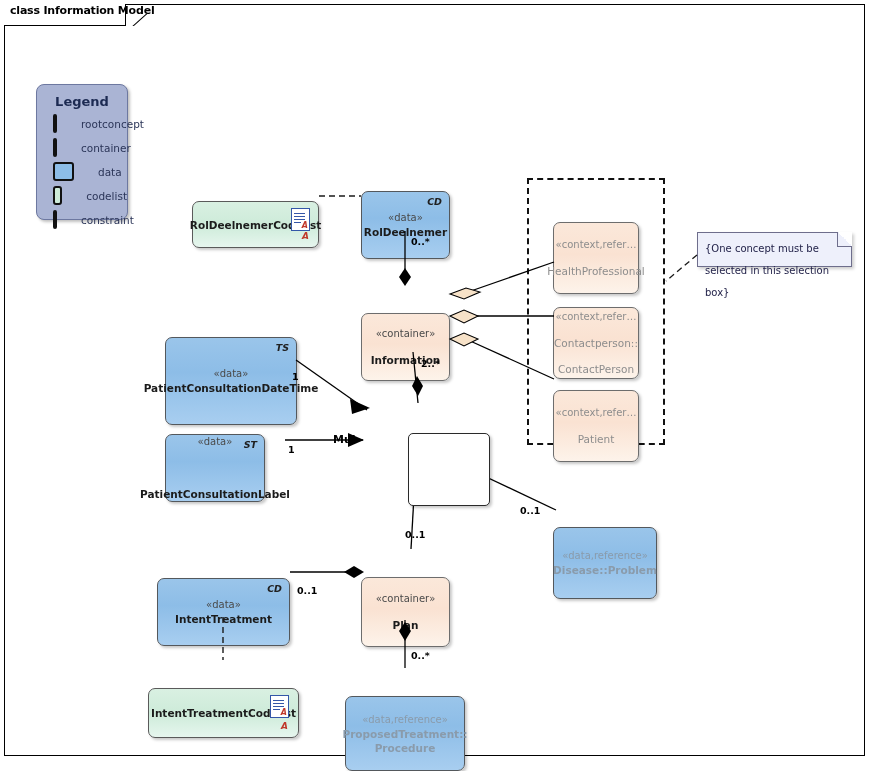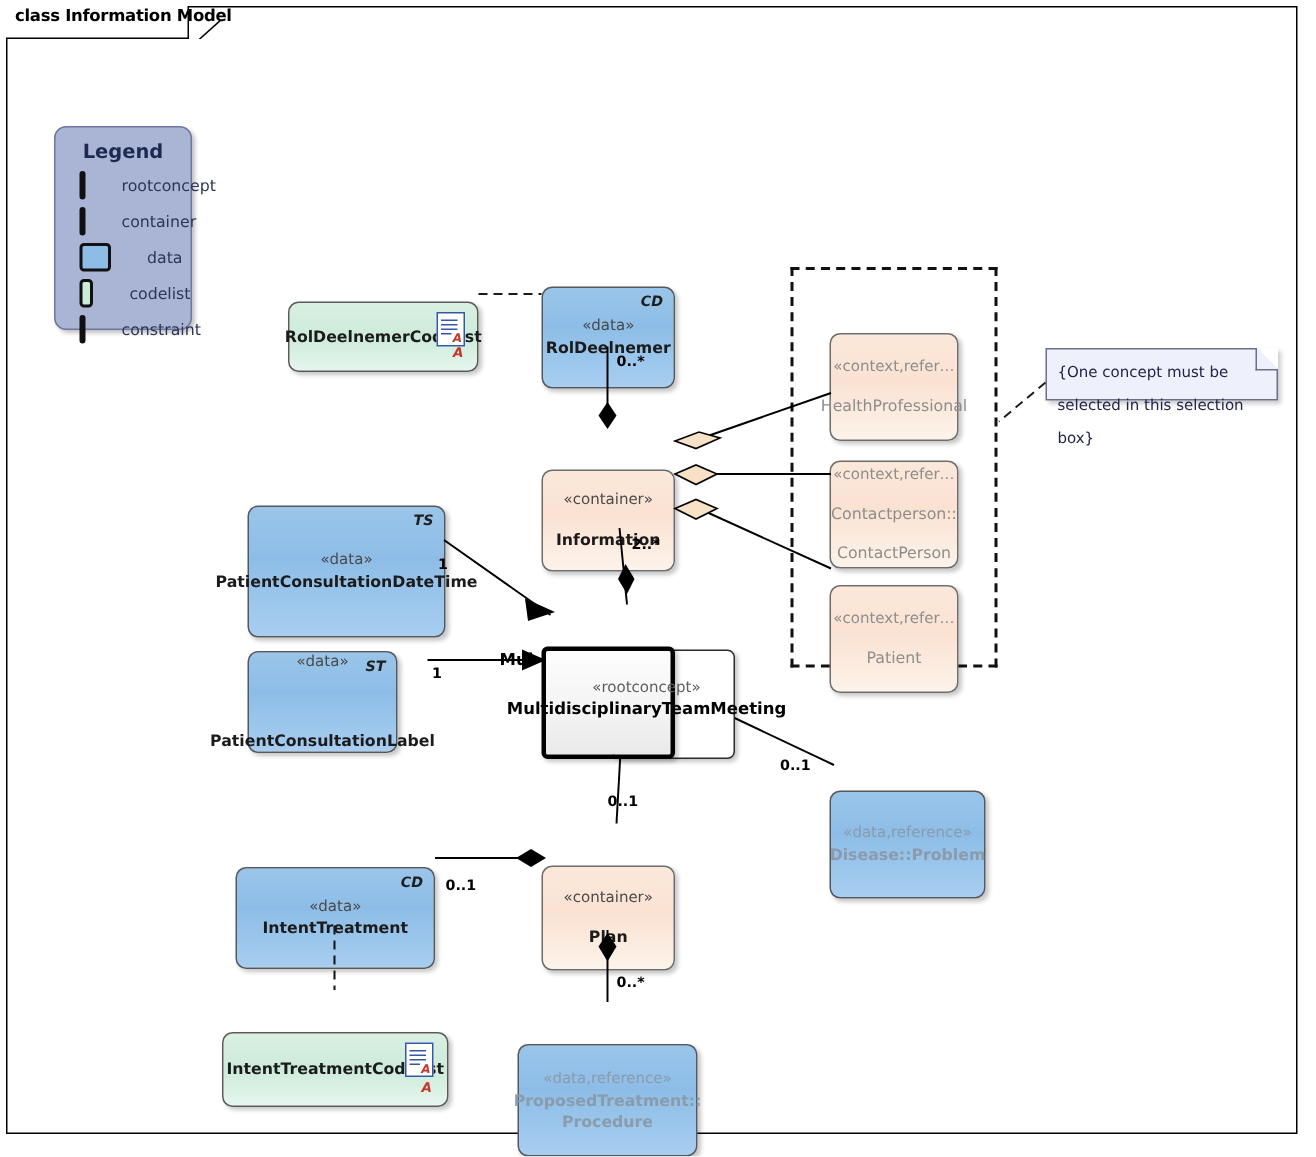--- a/index.html
+++ b/index.html
@@ -204,26 +204,20 @@
     <span class="nm">PatientConsultationDateTime</span>
   </div>
 
   <div class="node t-data" style="left:165px;top:406px;width:100px;height:68px;justify-content:space-between;">
     <span class="corner">ST</span>
     <span class="stereo">«data»</span>
     <span class="nm">PatientConsultationLabel</span>
   </div>
 
   <div class="node t-rootghost" style="left:408px;top:405px;width:82px;height:73px;"></div>
-  <div class="node t-root" style="left:361px;top:403px;width:89px;height:75px;">
-    <span class="root-text">
-      <span class="stereo">«rootconcept»</span>
-      <span class="nm">MultidisciplinaryTeamMeeting</span>
-    </span>
-  </div>
 
   <div class="node t-data t-refblue" style="left:553px;top:499px;width:104px;height:72px;">
     <span class="stereo">«data,reference»</span>
     <span class="nm">Disease::Problem</span>
   </div>
 
   <div class="node t-container" style="left:361px;top:549px;width:89px;height:70px;">
     <span class="stereo">«container»</span>
     <span class="nm">Plan</span>
   </div>

